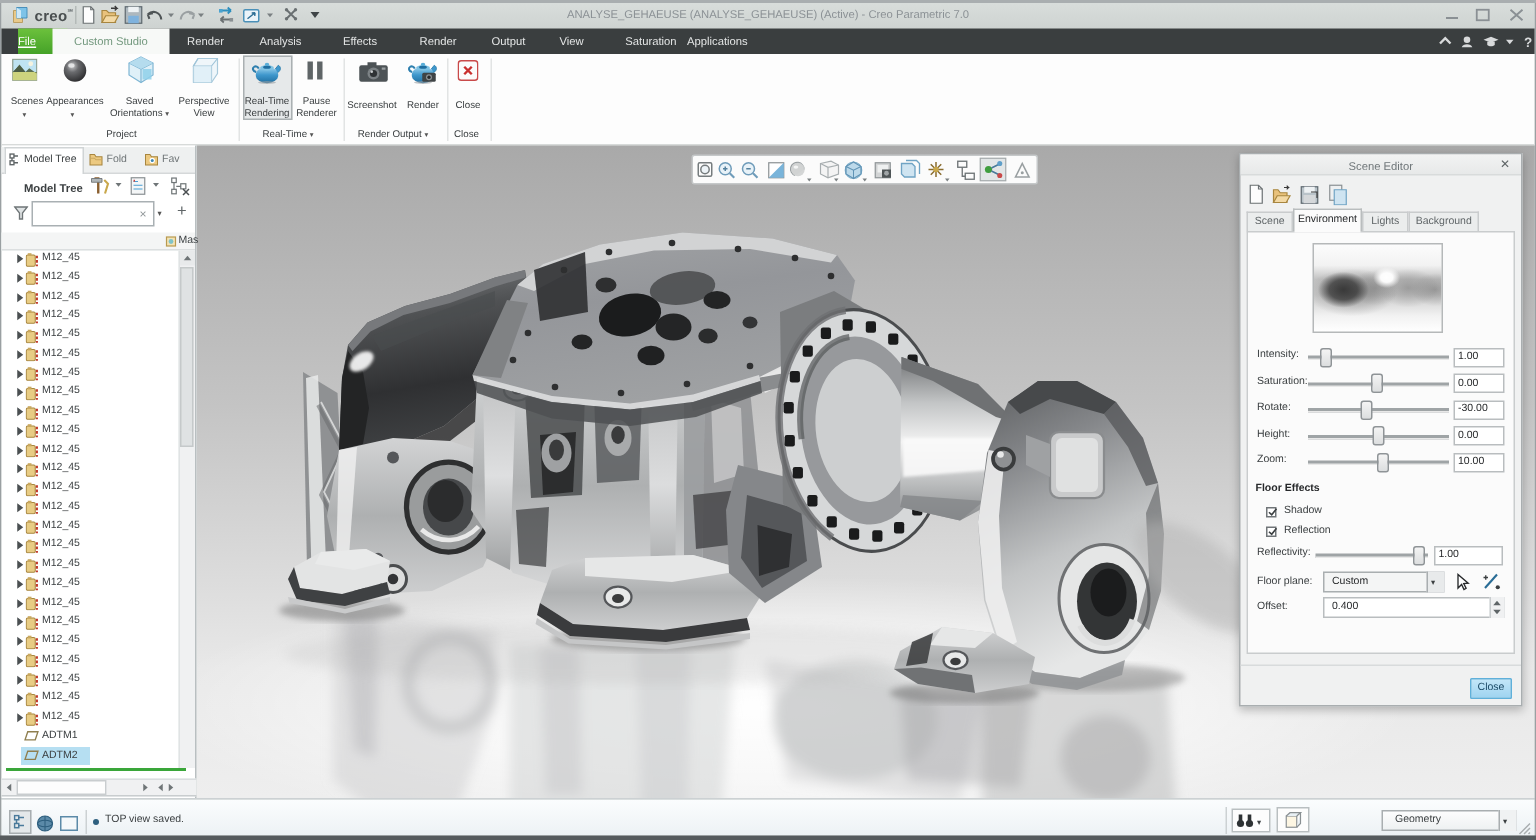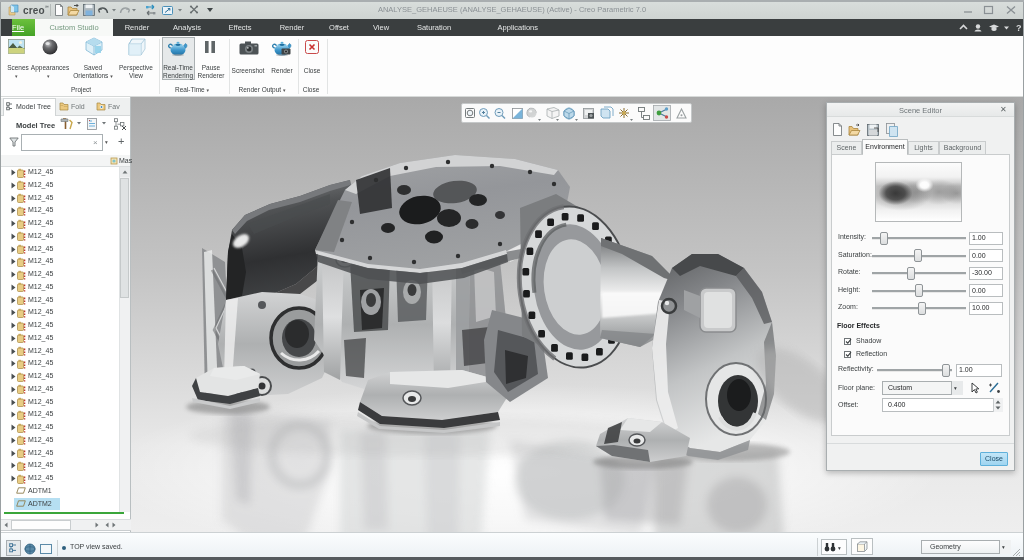--- a/index.html
+++ b/index.html
@@ -63,24 +63,24 @@
 <rect x="22.5" y="1.5" width="8" height="7" fill="none" stroke="#8a9094" stroke-width="1.2"></rect>
 <path d="M45 1.5 L53 8.5 M53 1.5 L45 8.5" stroke="#8a9094" stroke-width="1.3"></path>
 </svg>
 <div class="a" style="left:1px;top:19px;width:1022px;height:17px;background:#3a3e3f;"></div>
 <div class="a" style="left:12px;top:19px;width:33px;height:17px;background:linear-gradient(#6cc13c,#45a228);color:#fff;font-size:7.5px;text-align:left;line-height:17px;text-decoration:underline;">File</div>
 <div class="a" style="left:35px;top:19px;width:78px;height:17px;background:#f7f9f7;color:#74997f;font-size:7.5px;text-align:center;line-height:17px;">Custom Studio</div>
 <div class="tx" style="left:97px;top:19px;width:80px;text-align:center;line-height:17px;font-size:7.5px;color:#e4e6e6;">Render</div>
 <div class="tx" style="left:147px;top:19px;width:80px;text-align:center;line-height:17px;font-size:7.5px;color:#e4e6e6;">Analysis</div>
 <div class="tx" style="left:200px;top:19px;width:80px;text-align:center;line-height:17px;font-size:7.5px;color:#e4e6e6;">Effects</div>
 <div class="tx" style="left:252px;top:19px;width:80px;text-align:center;line-height:17px;font-size:7.5px;color:#e4e6e6;">Render</div>
-<div class="tx" style="left:299px;top:19px;width:80px;text-align:center;line-height:17px;font-size:7.5px;color:#e4e6e6;">Offset</div>
+<div class="tx" style="left:299px;top:19px;width:80px;text-align:center;line-height:17px;font-size:7.5px;color:#e4e6e6;">Output</div>
 <div class="tx" style="left:341px;top:19px;width:80px;text-align:center;line-height:17px;font-size:7.5px;color:#e4e6e6;">View</div>
 <div class="tx" style="left:394px;top:19px;width:80px;text-align:center;line-height:17px;font-size:7.5px;color:#e4e6e6;">Saturation</div>
-<div class="tx" style="left:458px;top:19px;width:80px;text-align:right;line-height:17px;font-size:7.5px;color:#e4e6e6;">Applications</div>
+<div class="tx" style="left:458px;top:19px;width:80px;text-align:left;line-height:17px;font-size:7.5px;color:#e4e6e6;">Applications</div>
 <svg class="a" style="left:958px;top:22px" width="64" height="12" viewBox="0 0 64 12">
 <path d="M2 7 L5.5 3.5 L9 7" stroke="#d8dadb" stroke-width="1.6" fill="none"></path>
 <circle cx="20" cy="4.5" r="2.2" fill="#d8dadb"></circle>
     <path d="M16.5 9.5 C17 6.8 23 6.8 23.5 9.5 Z" fill="#d8dadb"></path>
 <path d="M31 4.5 L36 2.5 L41 4.5 L36 6.5 Z" fill="#d8dadb"></path>
     <path d="M33.5 5.8 L33.5 8 C34.8 9.2 37.2 9.2 38.5 8 L38.5 5.8" fill="#d8dadb"></path>
 <path d="M46 4.5 L51 4.5 L48.5 7.5 Z" fill="#d8dadb"></path>
 <text x="58" y="9" font-size="9" fill="#d8dadb" font-family="Liberation Sans" font-weight="bold">?</text>
 </svg>
 <div class="a" style="left:1px;top:36px;width:1022px;height:61px;background:#fdfdfd;border-bottom:1px solid #d7dad9;box-sizing:border-box;"></div>

